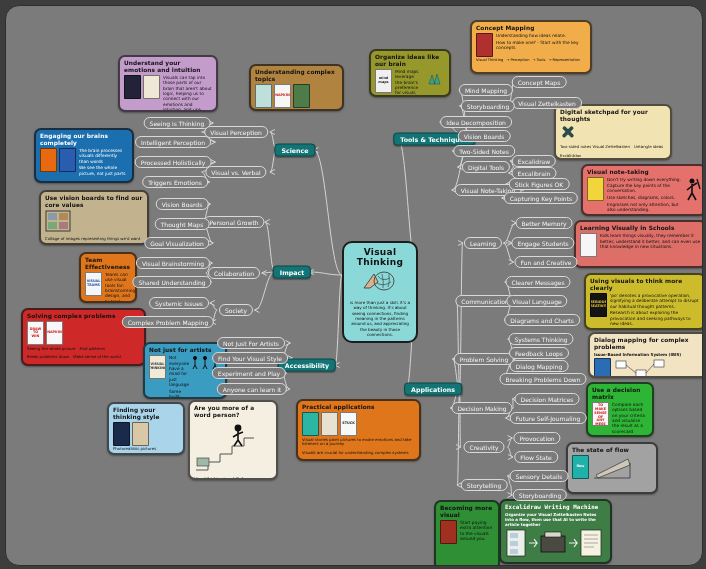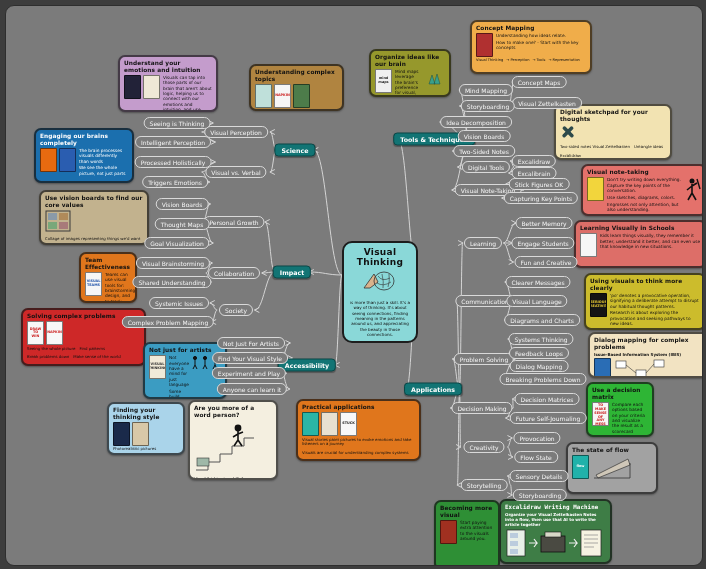--- a/index.html
+++ b/index.html
@@ -1,18 +1,18 @@
 <!DOCTYPE html>
 <html><head>
 <meta charset="utf-8">
 <style>
   html,body{margin:0;padding:0;background:#3d3d3d;font-family:"DejaVu Sans",sans-serif;}
   .frame{position:relative;width:706px;height:569px;background:#3d3d3d;overflow:hidden;}
   .canvas{position:absolute;left:5px;top:5px;width:696px;height:559px;background:#7b7b7b;
-          border-radius:9px;border:1px solid #2e2e2e;overflow:hidden;}
+          border-radius:14px;border:1px solid #2e2e2e;overflow:hidden;}
   svg.edges{position:absolute;left:0;top:0;z-index:1;}
   .card{position:absolute;z-index:2;border:2px solid rgba(25,25,25,.75);border-radius:7px;
         padding:3px 4px;box-sizing:border-box;overflow:hidden;box-shadow:0 1px 2px rgba(0,0,0,.35);}
   .card-title{font-weight:bold;font-size:5.8px;line-height:1.15;margin-bottom:1.5px;letter-spacing:.1px;}
   .card-subtitle{font-size:4px;font-weight:bold;margin-bottom:1px;}
   .card-main{display:flex;gap:3px;align-items:flex-start;}
   .card-body{flex:1;min-width:0;}
   .card-body p{margin:0 0 1.5px 0;font-size:4.3px;line-height:1.25;}
   .thumbs{display:flex;gap:2px;flex-shrink:0;}
   .thumb{width:17px;height:24px;border:1px solid rgba(0,0,0,.5);border-radius:1px;

